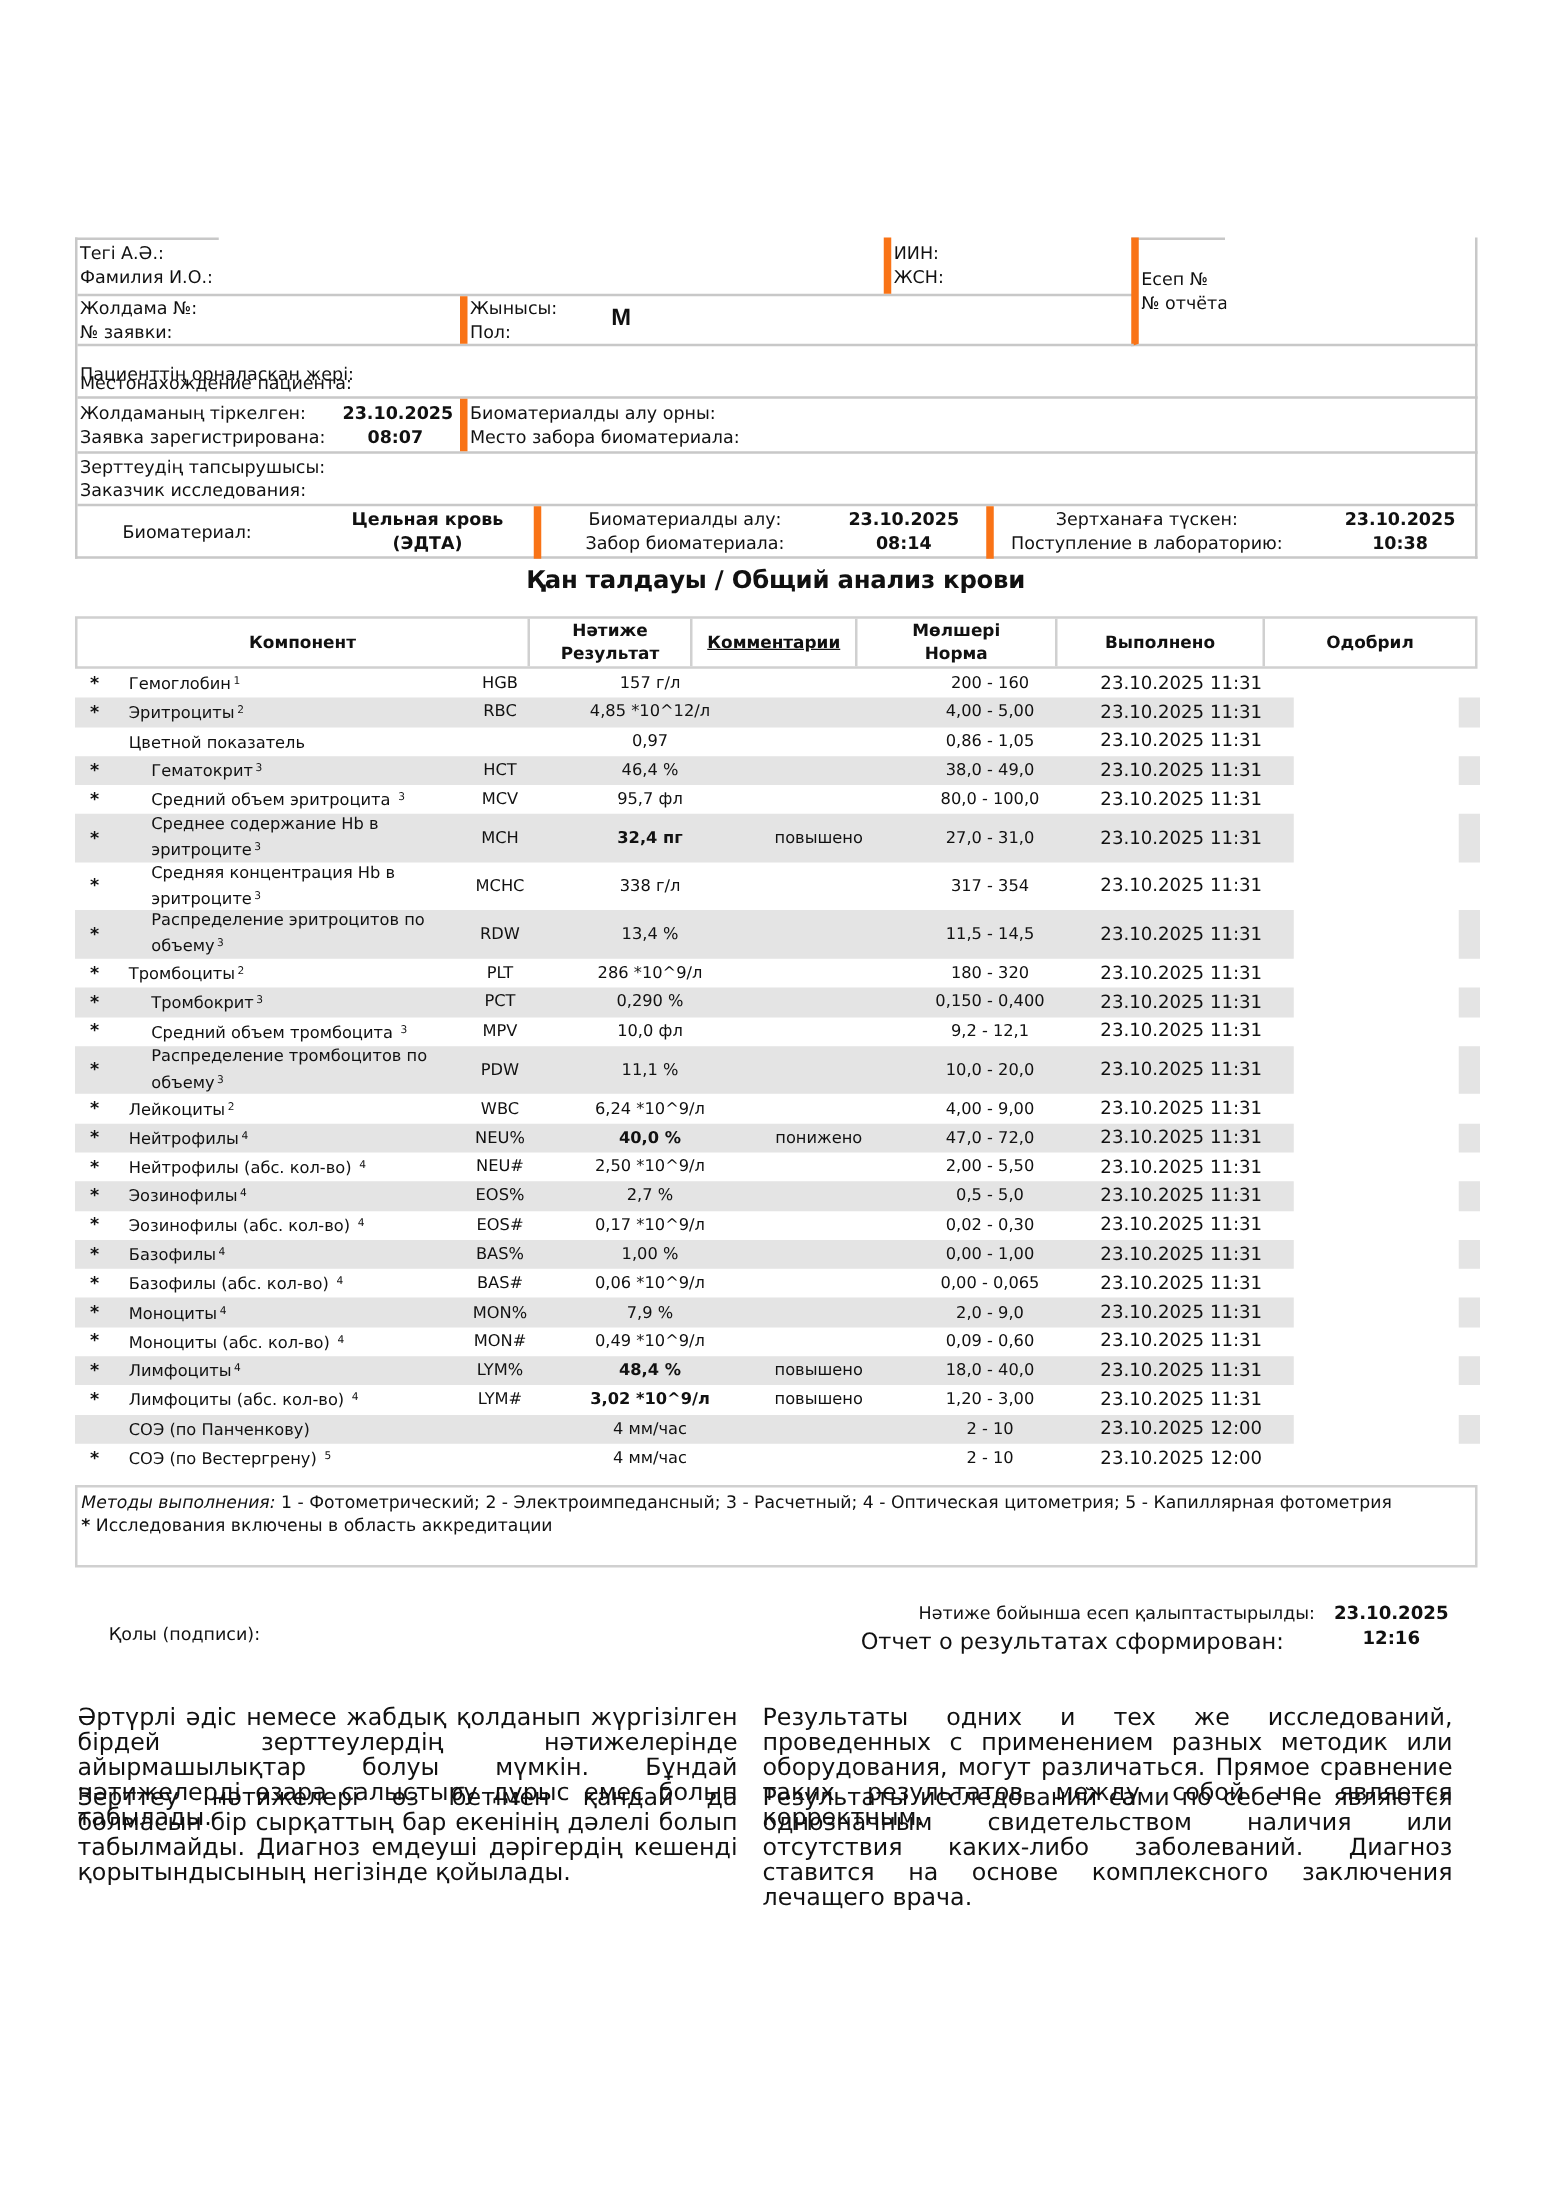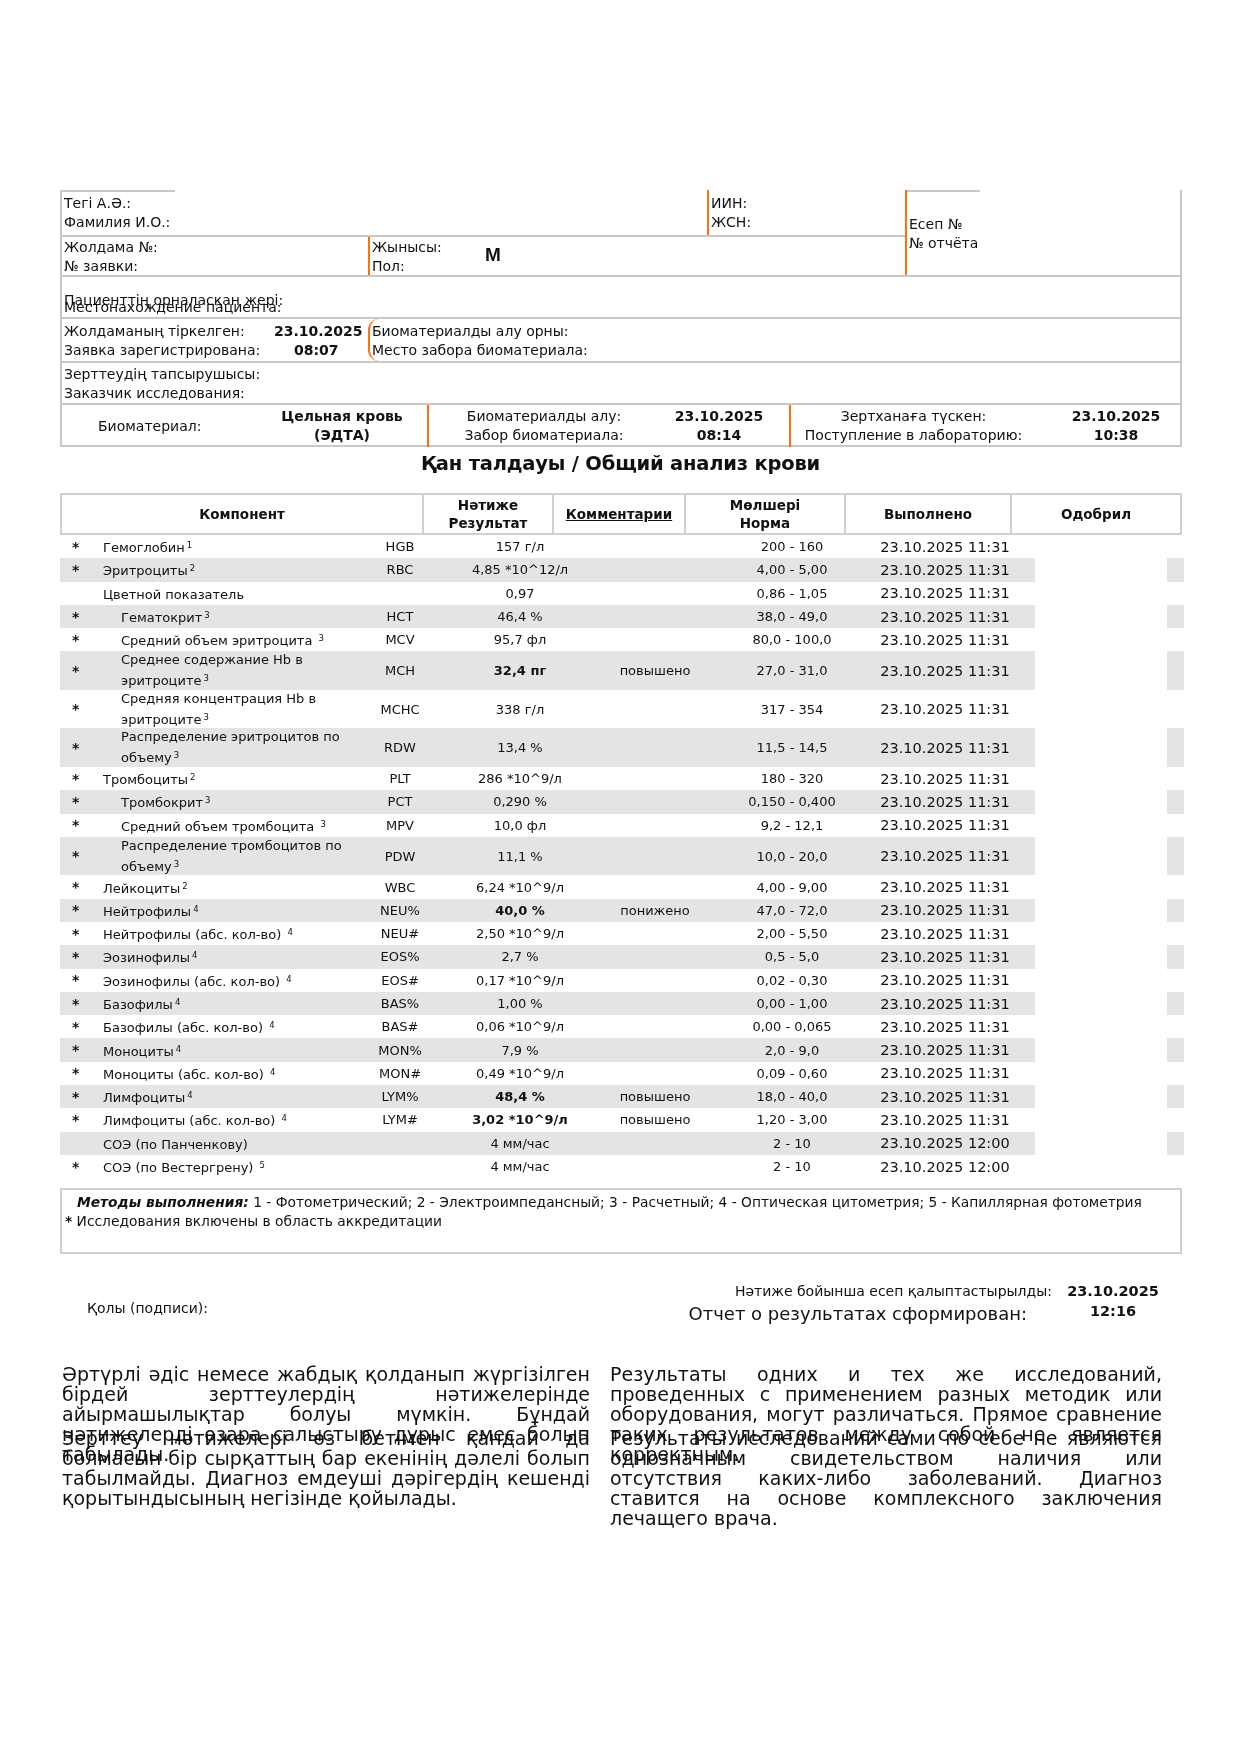--- a/index.html
+++ b/index.html
@@ -4,21 +4,21 @@
 <style>
   * { box-sizing: border-box; margin: 0; padding: 0; }
   html, body { width: 1241px; height: 1755px; background: #ffffff; }
   body { position: relative; font-family: "DejaVu Sans", sans-serif; color: #111; font-size: 13.5px; overflow: hidden; }
   .b { font-weight: bold; }
 
   
   #hdr { position: absolute; left: 60px; top: 190px; width: 1122px; height: 257px; border: 2px solid #c8c8c8; border-top: none; }
   .hrow { position: absolute; left: 0; width: 1120px; border-bottom: 2px solid #c8c8c8; }
   .cell { position: absolute; top: 0; height: 100%; }
-  .vsep { border-left: 2px solid #f97316; }
+  .vsep { border-left: 6px solid #f97316; }
   .lbl { position: absolute; font-size: 14px; line-height: 20px; white-space: nowrap; }
   .topline { position: absolute; top: 190px; height: 2px; background: #c8c8c8; }
 
   
   #title { position: absolute; left: 0; width: 1241px; top: 452px; text-align: center; font-size: 19.5px; font-weight: bold; letter-spacing: -0.2px; }
 
   
   #tbl { position: absolute; left: 60px; top: 493px; width: 1122px; }
   #thead { position: relative; height: 42px; border: 2px solid #d0d0d0; display: flex; }
   #thead .th { height: 100%; display: flex; align-items: center; justify-content: center; text-align: center; font-weight: bold; font-size: 13.5px; line-height: 18px; border-left: 2px solid #d0d0d0; }
@@ -31,21 +31,21 @@
   .row .name.ind { left: 61px; width: 250px; }
   .row .name sup { font-size: 8.5px; vertical-align: 4px; margin-left: 2px; }
   .row .code { position: absolute; left: 290px; width: 100px; text-align: center; }
   .row .res { position: absolute; left: 360px; width: 200px; text-align: center; }
   .row .res.bold { font-weight: bold; }
   .row .cmt { position: absolute; left: 520px; width: 150px; text-align: center; }
   .row .norm { position: absolute; left: 637px; width: 190px; text-align: center; }
   .row .done { position: absolute; left: 785px; width: 200px; text-align: center; font-size: 14.5px; }
 
   #methods { position: absolute; left: 60px; top: 1188px; width: 1122px; height: 66px; border: 2px solid #d0d0d0; padding: 3px 3px; font-size: 13.8px; line-height: 19px; }
-  #methods .mh { font-weight: bold; font-style: italic; margin-left: 12px; }
+  #methods .mh { font-weight: normal; font-style: italic; }
 
   #sig { position: absolute; left: 87px; top: 1300px; font-size: 14px; }
   #rep1 { position: absolute; left: 600px; width: 452px; top: 1283px; text-align: right; font-size: 14px; }
   #rep2 { position: absolute; left: 600px; width: 427px; top: 1303px; text-align: right; font-size: 18px; }
   #repd { position: absolute; left: 1058px; top: 1283px; width: 110px; text-align: center; font-weight: bold; font-size: 14.5px; }
   #rept { position: absolute; left: 1058px; top: 1303px; width: 110px; text-align: center; font-weight: bold; font-size: 14.5px; }
 
   .disc { position: absolute; width: 528px; font-size: 19px; line-height: 20px; text-align: justify; }
 </style>
 </head>
@@ -85,21 +85,21 @@
   <div class="hrow" style="top:87px;height:42px;">
     <span class="lbl" style="left:2px;top:1px;margin-top:12px;">Пациенттің орналасқан жері:</span>
     <span class="lbl" style="left:2px;top:20px;">Местонахождение пациента:</span>
   </div>
 
   <div class="hrow" style="top:129px;height:44px;">
     <span class="lbl" style="left:2px;top:2px;">Жолдаманың тіркелген:</span>
     <span class="lbl" style="left:2px;top:21px;">Заявка зарегистрирована:</span>
     <span class="lbl b" style="left:212px;top:2px;">23.10.2025</span>
     <span class="lbl b" style="left:232px;top:21px;">08:07</span>
-    <div class="cell vsep" style="left:306px;width:814px;border-radius:11px;">
+    <div class="cell vsep" style="left:306px;width:814px;">
       <span class="lbl" style="left:2px;top:2px;">Биоматериалды алу орны:</span>
       <span class="lbl" style="left:2px;top:21px;">Место забора биоматериала:</span>
     </div>
   </div>
 
   <div class="hrow" style="top:173px;height:42px;">
     <span class="lbl" style="left:2px;top:1px;">Зерттеудің тапсырушысы:</span>
     <span class="lbl" style="left:2px;top:20px;">Заказчик исследования:</span>
   </div>
 

